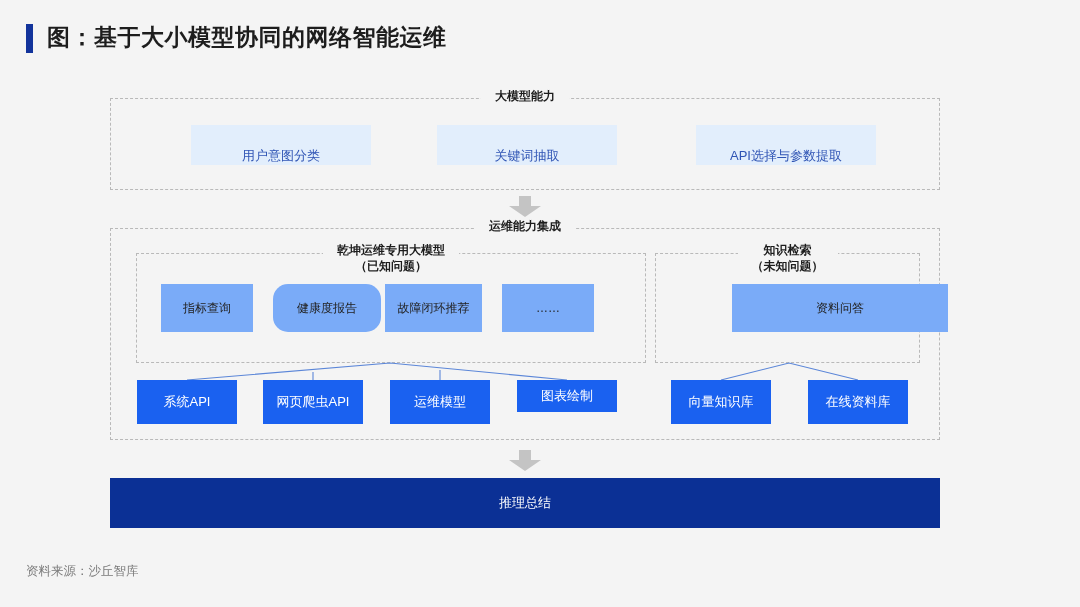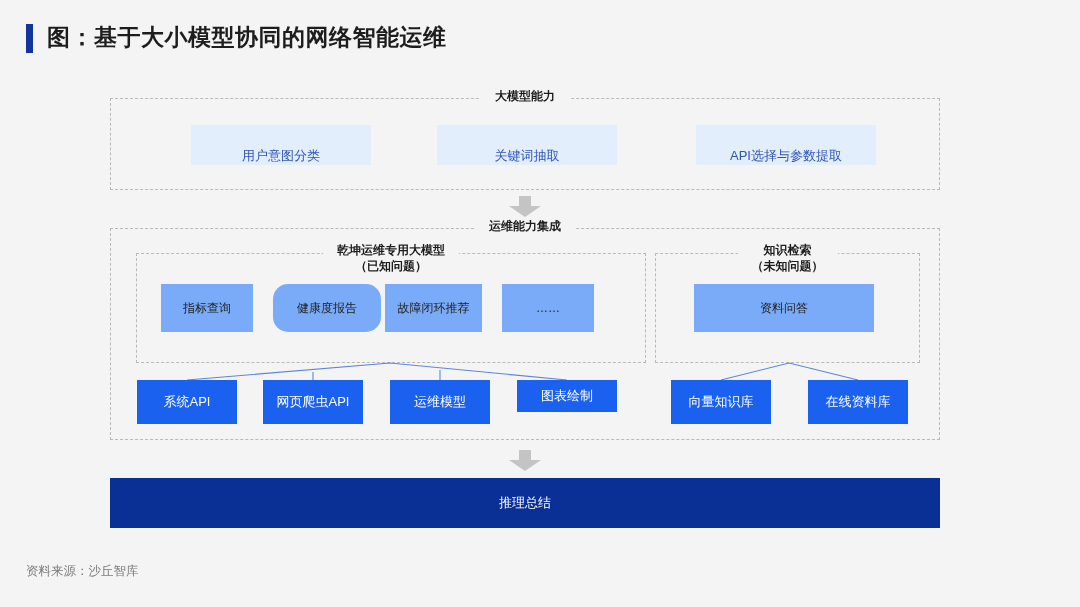--- a/index.html
+++ b/index.html
@@ -189,21 +189,21 @@
   <span>……</span>
 </div>
 
 <div class="dashed-box" style="left:655px; top:253px; width:265px; height:110px;">
   <div class="box-label two-line">
     <div>知识检索</div>
     <div>（未知问题）</div>
   </div>
 </div>
 
-<div class="mid-box" style="left:694px; top:284px; width:180px; height:48px;font-family:Liberation Serif, serif;">
+<div class="mid-box" style="left:732px; top:284px; width:216px; height:48px;font-family:Liberation Serif, serif;">
   <span>资料问答</span>
 </div>
 
 <svg class="connectors" viewBox="0 0 1080 607" xmlns="http://www.w3.org/2000/svg">
 
   <polyline points="187,380 390,363 567,380" fill="none" stroke="#5b86d8" stroke-width="1.1"></polyline>
   <line x1="313" y1="372" x2="313" y2="380" stroke="#5b86d8" stroke-width="1.1"></line>
   <line x1="440" y1="370" x2="440" y2="380" stroke="#5b86d8" stroke-width="1.1"></line>
 
   <polyline points="721,380 789,363 858,380" fill="none" stroke="#5b86d8" stroke-width="1.1"></polyline>

